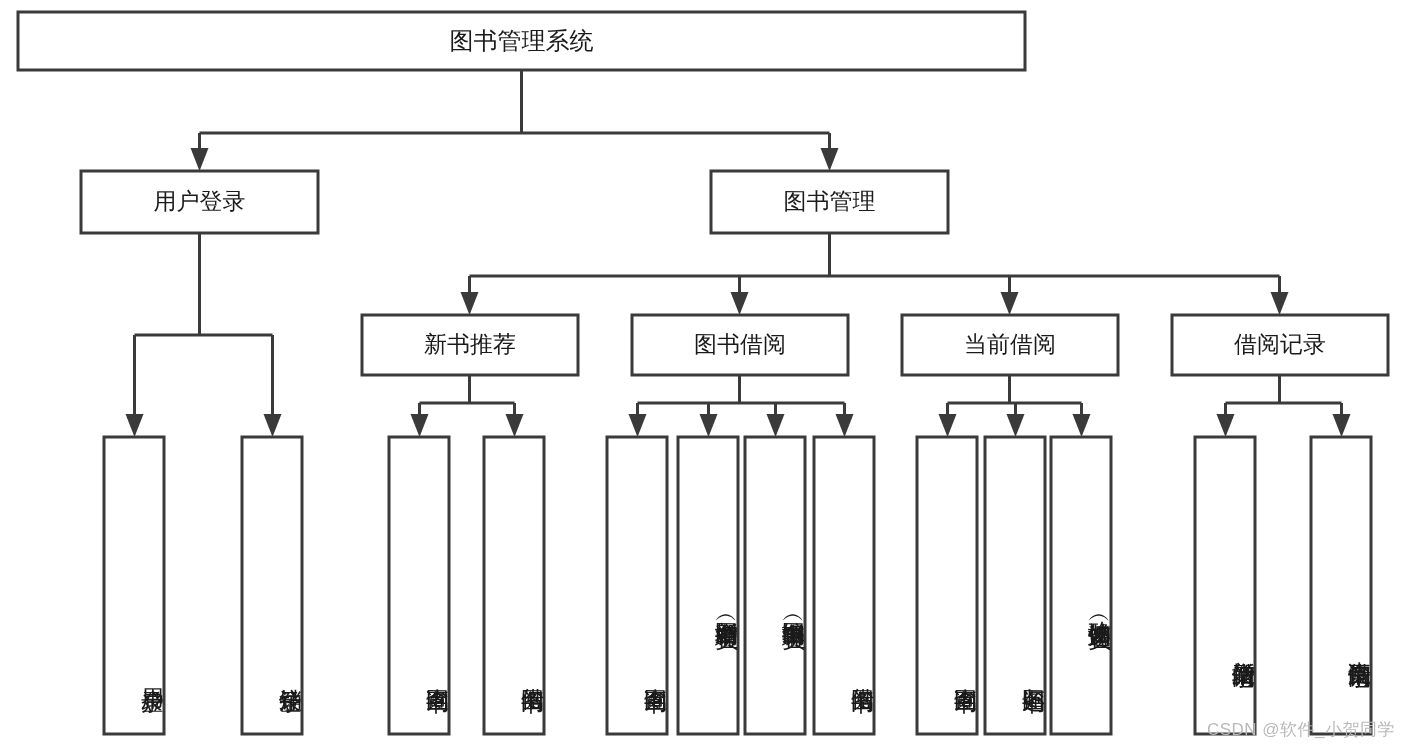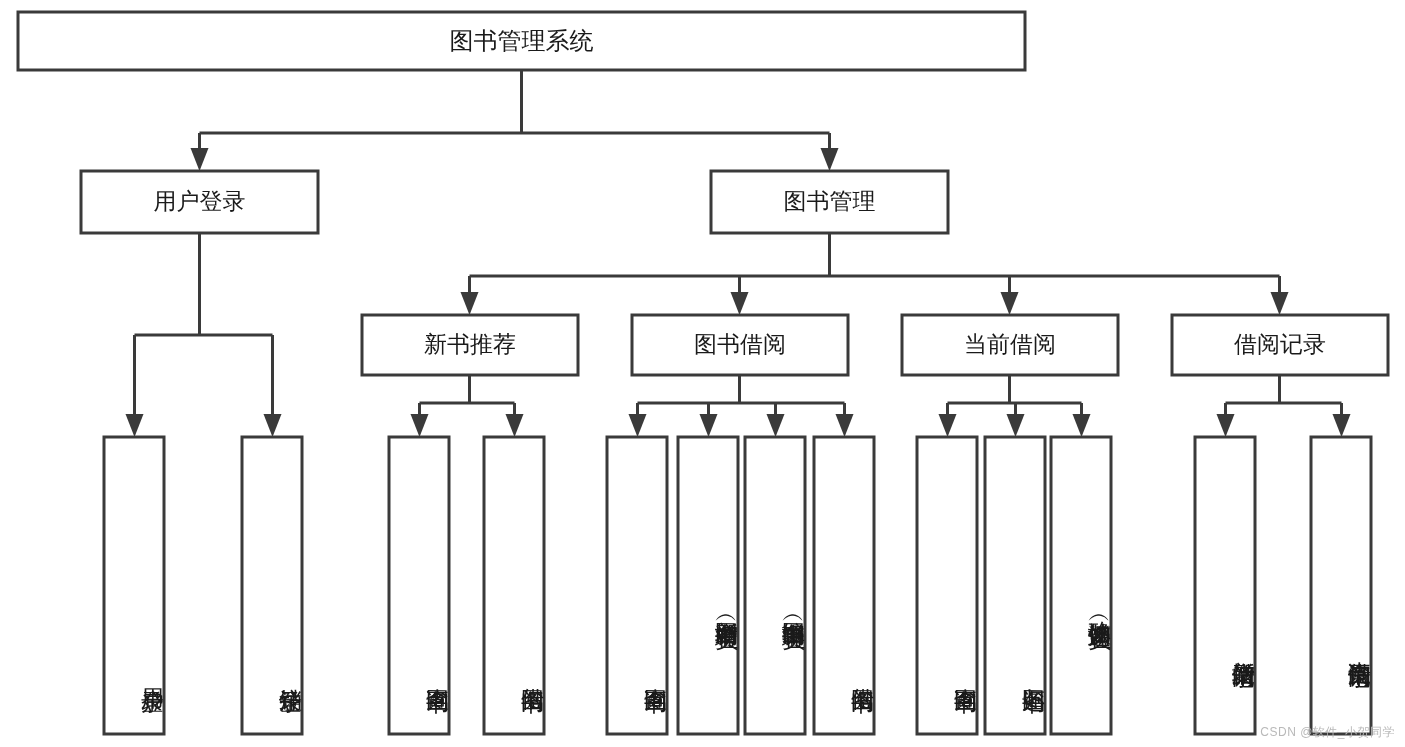--- a/index.html
+++ b/index.html
@@ -65,21 +65,21 @@
     align-items: flex-start;
     justify-content: center;
     white-space: nowrap;
     pointer-events: none;
   }
   #watermark {
     position: absolute;
     right: 10px;
     bottom: 6px;
     font-family: "Liberation Sans", "DejaVu Sans", sans-serif;
-    font-size: 12px;
+    font-size: 17px;
     color: #b9b9b9;
     letter-spacing: 0.5px;
     white-space: nowrap;
   }
 </style>
 </head>
 <body>
 
 <div id="diagram-root">
 

